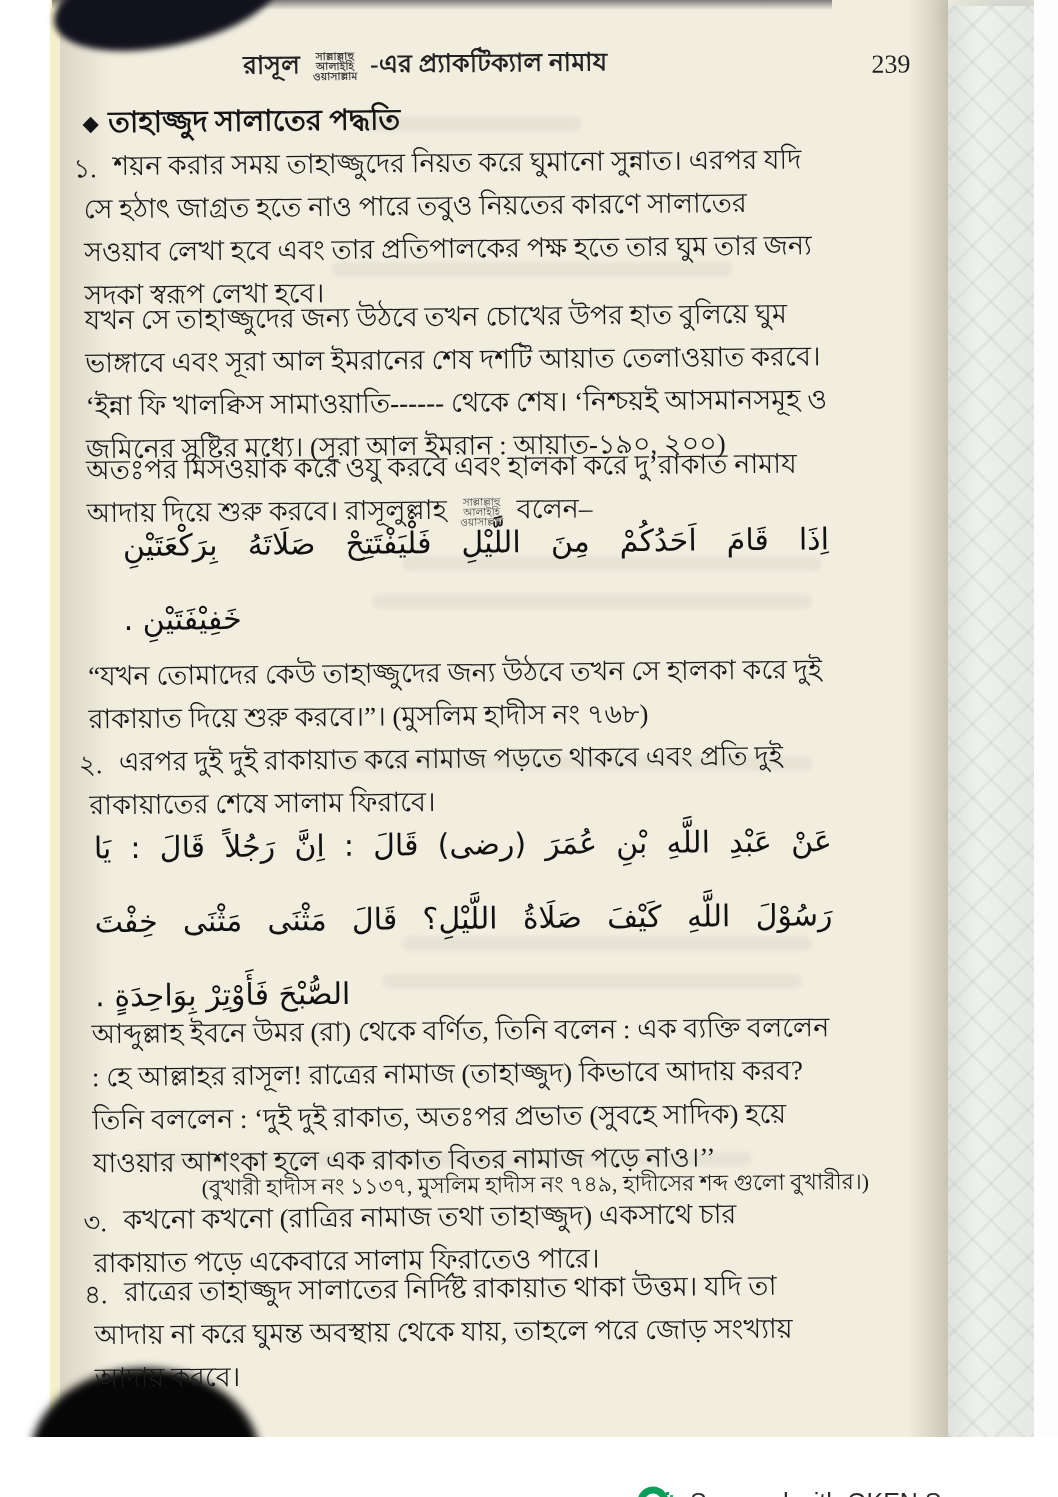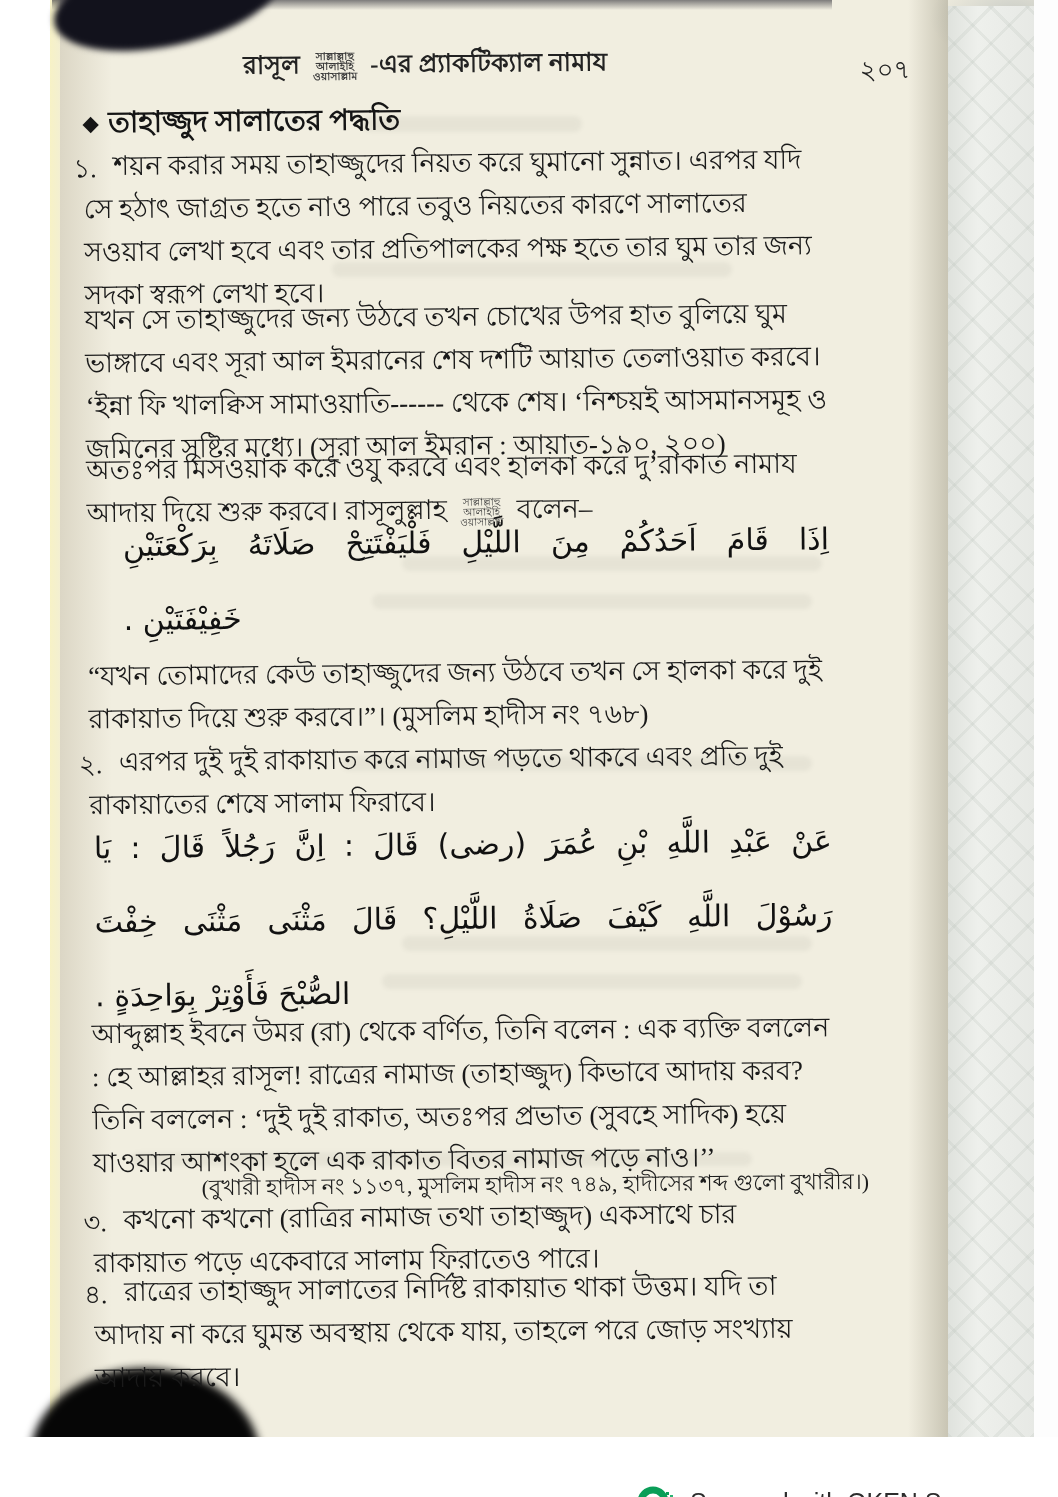--- a/index.html
+++ b/index.html
@@ -124,21 +124,21 @@
   <div class="bleed" style="left:360px;top:594px;width:440px;height:15px;"></div>
   <div class="bleed" style="left:330px;top:756px;width:470px;height:15px;"></div>
   <div class="bleed" style="left:390px;top:936px;width:410px;height:15px;"></div>
   <div class="bleed" style="left:370px;top:974px;width:420px;height:15px;"></div>
   <div class="bleed" style="left:120px;top:1152px;width:620px;height:14px;"></div>
 
   <div class="page-body">
 
     <div class="abs header-row">
       <div class="book-title"><span>রাসূল</span><span class="tiny-salawat">সাল্লাল্লাহু আলাইহি ওয়াসাল্লাম</span><span>-এর প্র্যাকটিক্যাল নামায</span></div>
-      <div class="page-number">২০৭</div>
+      <div class="page-number">239</div>
     </div>
 
     <div class="abs section-heading">
       <span class="bullet">◆</span><span>তাহাজ্জুদ সালাতের পদ্ধতি</span>
     </div>
 
     <div class="abs para numbered" style="top:142px;">
       <span class="num">১.</span>
       <span class="txt">শয়ন করার সময় তাহাজ্জুদের নিয়ত করে ঘুমানো সুন্নাত। এরপর যদি সে হঠাৎ জাগ্রত হতে নাও পারে তবুও নিয়তের কারণে সালাতের সওয়াব লেখা হবে এবং তার প্রতিপালকের পক্ষ হতে তার ঘুম তার জন্য সদকা স্বরূপ লেখা হবে।</span>
     </div>

